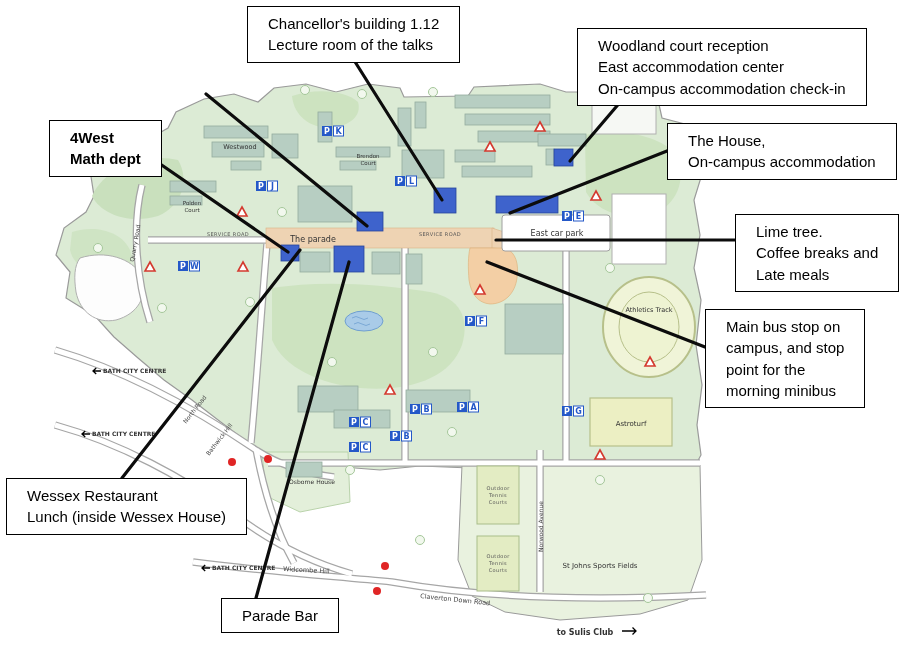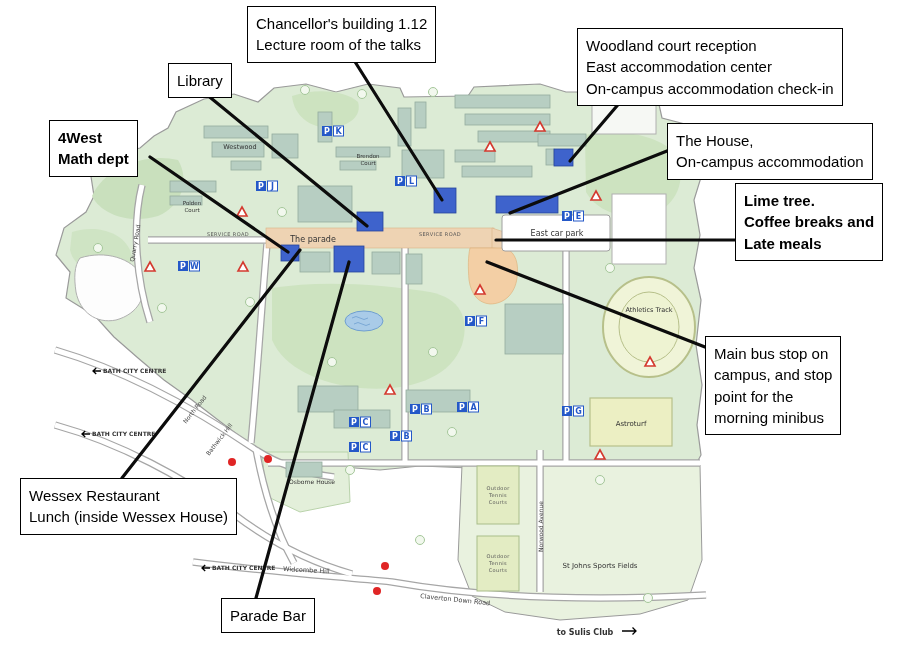--- a/index.html
+++ b/index.html
@@ -1,30 +1,30 @@
 <!DOCTYPE html>
 <html><head>
 <meta charset="utf-8">
 <style>
   html,body{margin:0;padding:0;background:#fff;}
   .stage{position:relative;width:903px;height:648px;background:#fff;overflow:hidden;
          font-family:"Liberation Sans",sans-serif;}
   svg.map{position:absolute;left:0;top:0;z-index:1;}
   svg.overlay{position:absolute;left:0;top:0;z-index:2;pointer-events:none;}
   .callout{position:absolute;z-index:3;background:#fff;border:1px solid #000;
-           padding:6px 8px;font-size:15px;line-height:1.42;color:#000;
+           padding:6px 20px;font-size:15px;line-height:1.42;color:#000;
            white-space:pre-line;}
   .co-chancellor{left:247px;top:6px;}
   .co-library{left:168px;top:63px;}
   .co-four-west{left:49px;top:120px;font-weight:bold;}
   .co-woodland{left:577px;top:28px;}
   .co-quads{left:667px;top:123px;}
-  .co-lime{left:735px;top:183px;font-weight:bold;}
-  .co-bus{left:705px;top:309px;margin-top:27px;}
-  .co-wessex{left:6px;top:478px;margin-left:14px;}
+  .co-lime{left:735px;top:214px;}
+  .co-bus{left:705px;top:309px;}
+  .co-wessex{left:6px;top:478px;}
   .co-parade-bar{left:205px;top:598px;margin-left:16px;}
   svg text{font-family:"DejaVu Sans",sans-serif;fill:#333;}
   .t5{font-size:5px;letter-spacing:.4px;fill:#555;}
   .t55{font-size:5.5px;}
   .t6{font-size:6px;}
   .t65{font-size:6.5px;}
   .t7{font-size:7px;}
   .t8{font-size:8px;}
   .bold{font-weight:bold;}
   .road-name{fill:#444;}
@@ -308,21 +308,20 @@
     <line x1="667" y1="151" x2="510" y2="213"></line>
     <line x1="735" y1="240" x2="496" y2="240"></line>
     <line x1="705" y1="347" x2="487" y2="262"></line>
     <line x1="122" y1="478" x2="300" y2="250"></line>
     <line x1="256" y1="598" x2="349" y2="262"></line>
   </g>
 </svg>
 
 <div class="callout co-chancellor">Chancellor's building 1.12
 Lecture room of the talks</div>
-<div class="callout co-library">Library</div>
 <div class="callout co-four-west">4West
 Math dept</div>
 <div class="callout co-woodland">Woodland court reception
 East accommodation center
 On-campus accommodation check-in</div>
 <div class="callout co-quads">The House,
 On-campus accommodation</div>
 <div class="callout co-lime">Lime tree.
 Coffee breaks and
 Late meals</div>

